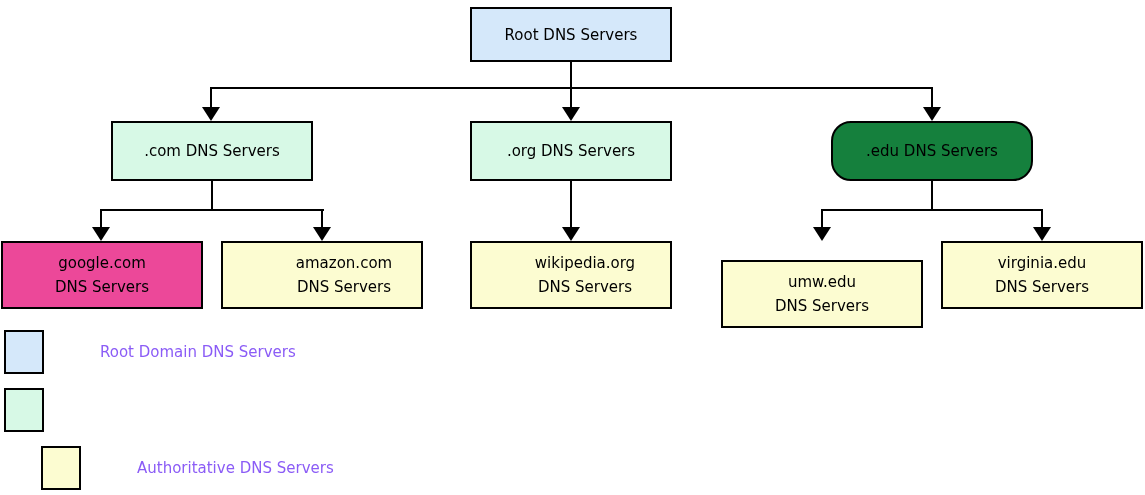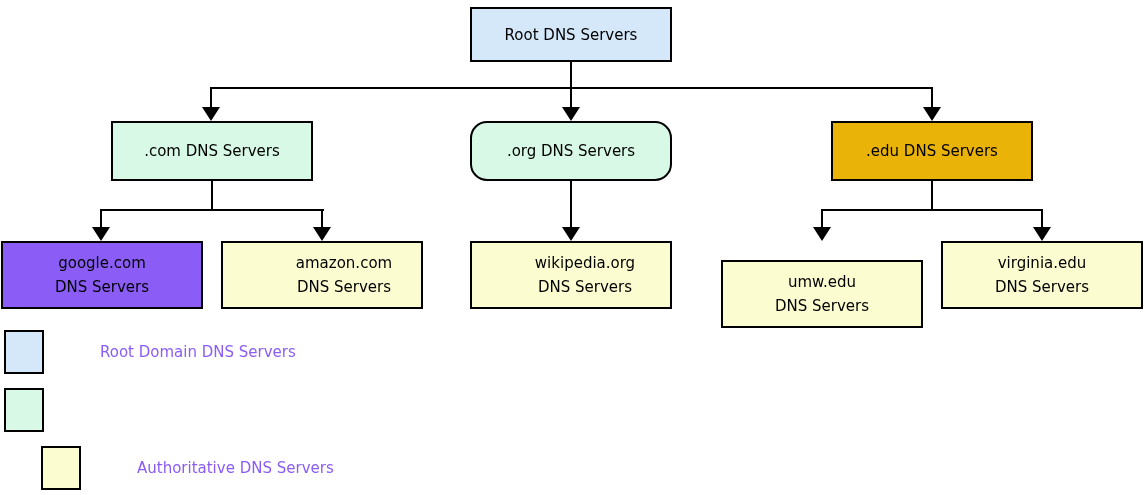--- a/index.html
+++ b/index.html
@@ -82,28 +82,28 @@
 
 <div class="canvas">
 
   <div class="node node-root" style="background-color: rgb(213, 232, 250);">
     <span>Root DNS Servers</span>
   </div>
 
   <div class="node node-tld tld-com" style="background-color: rgb(215, 249, 230);">
     <span>.com DNS Servers</span>
   </div>
-  <div class="node node-tld tld-org" style="background-color: rgb(215, 249, 230); border-radius: 17px;">
+  <div class="node node-tld tld-org" style="background-color: rgb(215, 249, 230);">
     <span>.org DNS Servers</span>
   </div>
-  <div class="node node-tld tld-edu" style="background-color: #eab308;">
+  <div class="node node-tld tld-edu" style="background-color: #15803d; border-radius: 20px;">
     <span>.edu DNS Servers</span>
   </div>
 
-  <div class="node node-auth auth-google" style="background-color: #8b5cf6;">
+  <div class="node node-auth auth-google" style="background-color: #ec4899;">
     <span>google.com</span>
     <span>DNS Servers</span>
   </div>
   <div class="node node-auth auth-amazon" style="background-color: rgb(252, 252, 209);">
     <span>amazon.com</span>
     <span>DNS Servers</span>
   </div>
   <div class="node node-auth auth-wikipedia" style="background-color: rgb(252, 252, 209); padding-left: 28px;">
     <span>wikipedia.org</span>
     <span>DNS Servers</span>

